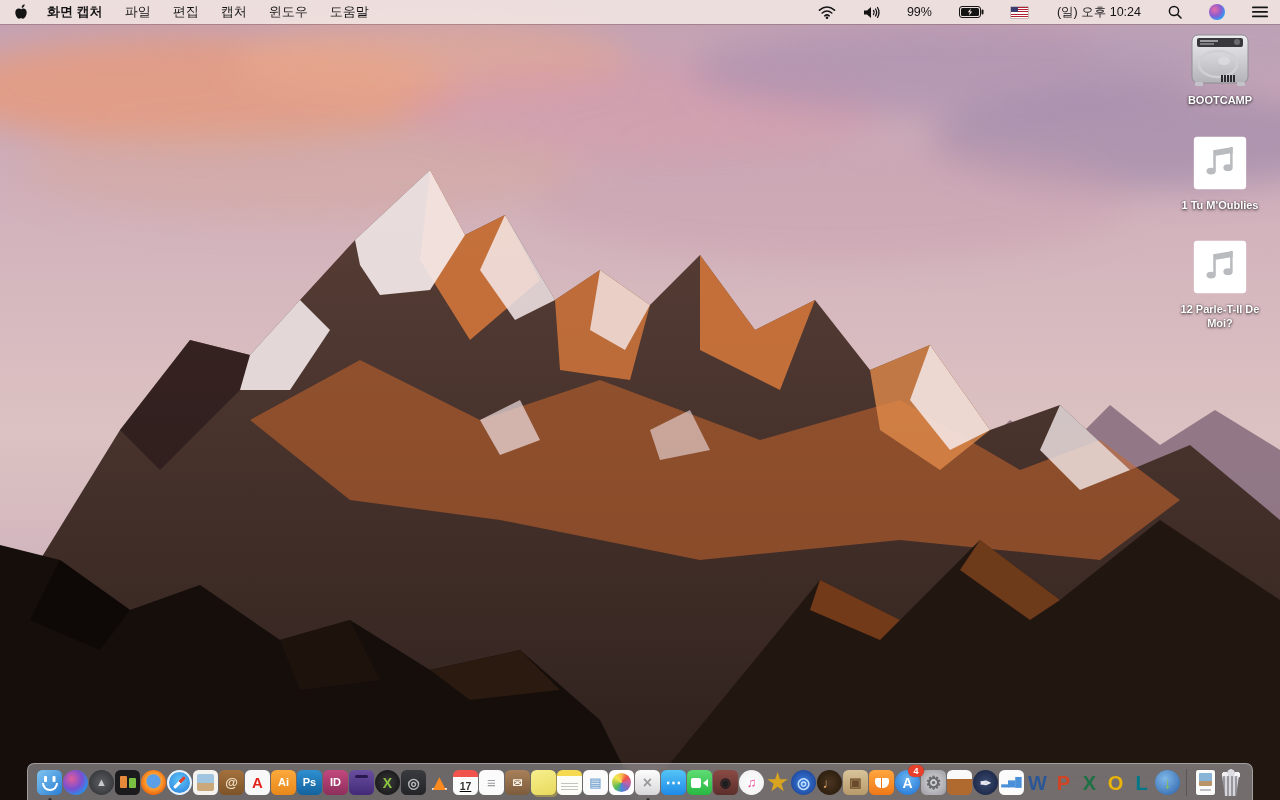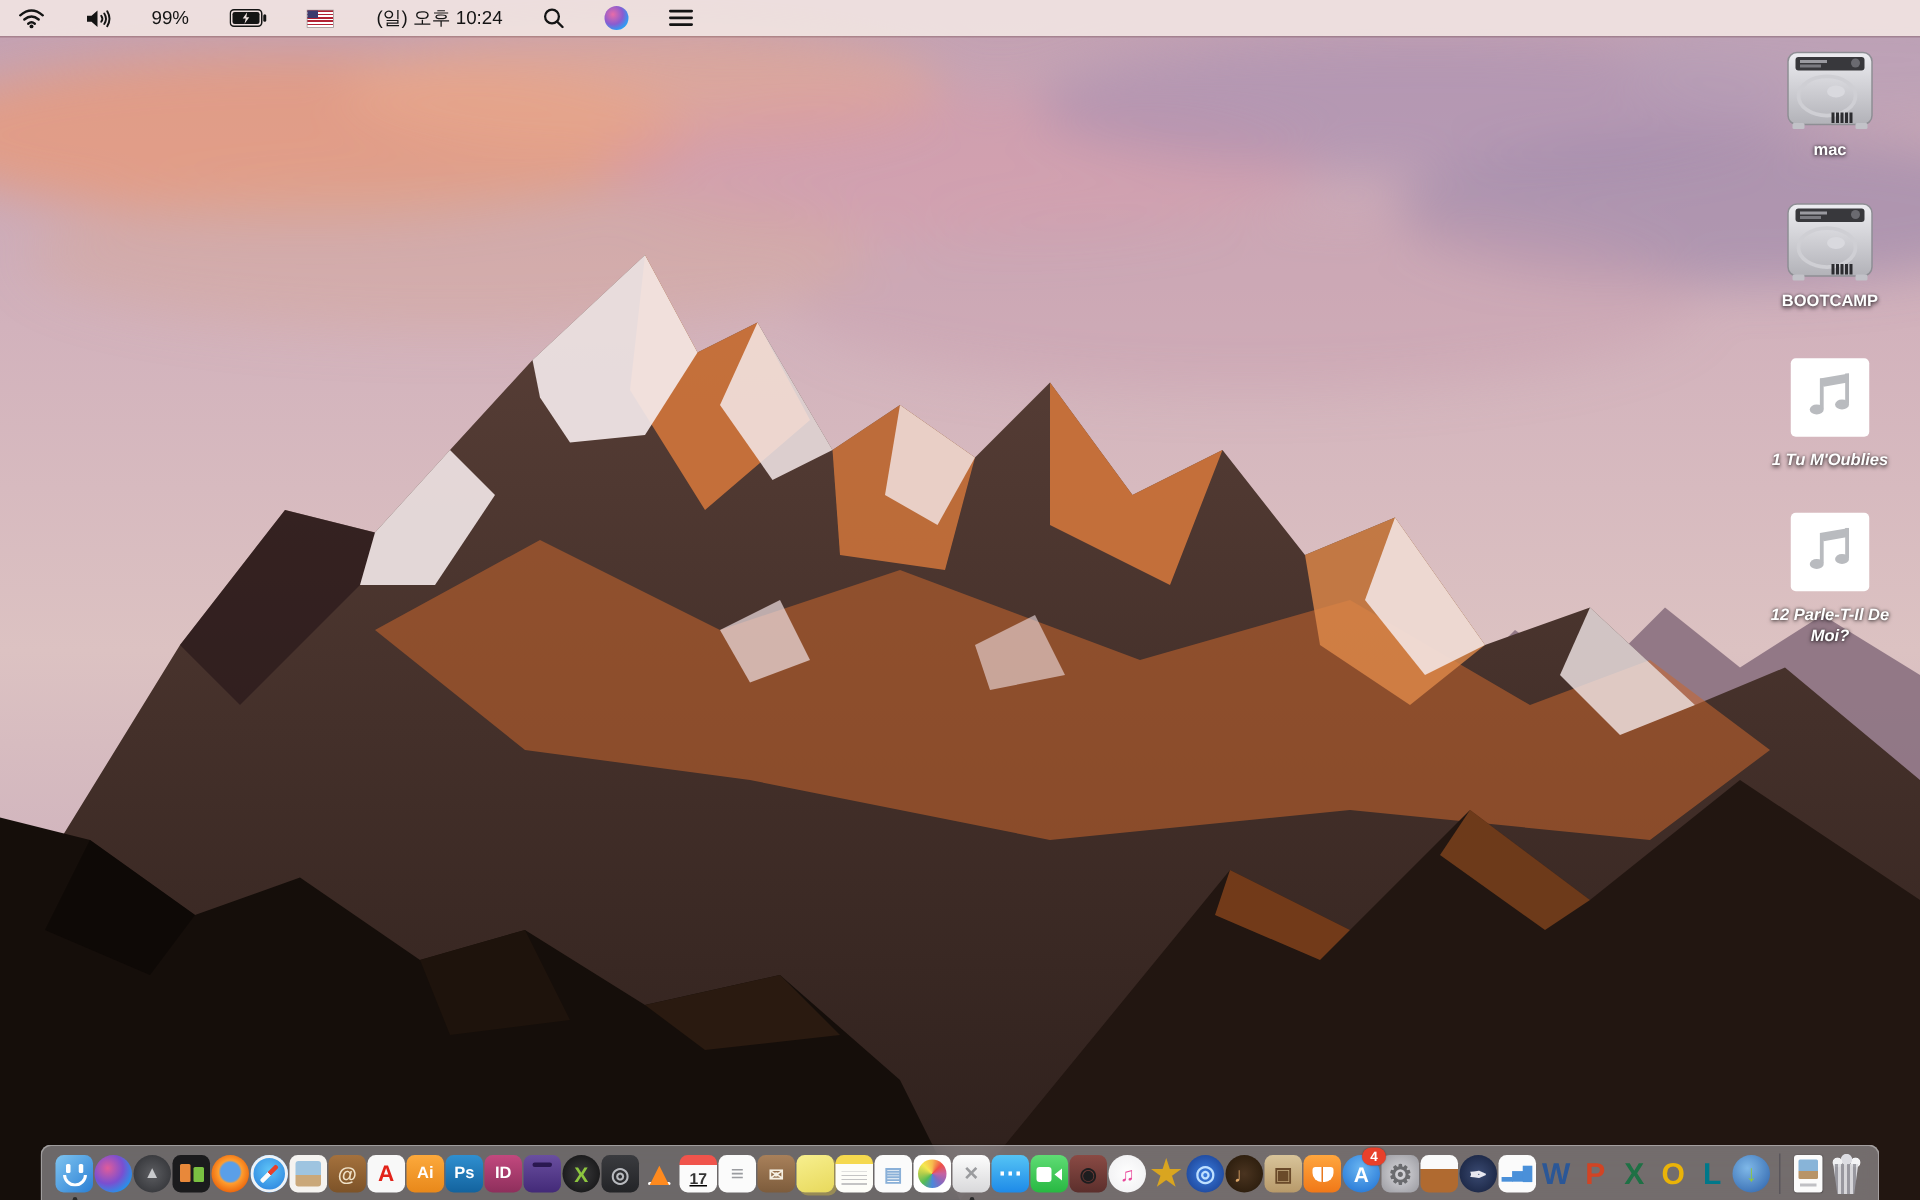--- a/index.html
+++ b/index.html
@@ -27,21 +27,21 @@
     box-shadow:0 0 0 .5px rgba(0,0,0,.35);}
   .flag::after{content:"";position:absolute;left:0;top:0;width:7px;height:5.5px;background:#3c3b6e;}
   .siri-orb{width:16px;height:16px;border-radius:50%;display:inline-block;
     background:radial-gradient(circle at 35% 35%,#e86ca8,#8a5cd0 45%,#2a9ef5 75%,#123a6a);}
 
   
   #desktop-icons{position:absolute;top:30px;right:12px;width:96px;
     display:flex;flex-direction:column;align-items:center;z-index:10;}
   .desk-item{display:flex;flex-direction:column;align-items:center;width:100%;cursor:default;}
   .desk-item.drive{margin-bottom:24px;}
-  .desk-item.audio{margin-bottom:22px;font-style:italic;}
+  .desk-item.audio{margin-bottom:22px;}
   .desk-label{font-size:11px;font-weight:bold;color:#fff;text-align:center;line-height:1.3;
     text-shadow:0 1px 3px rgba(0,0,0,.7),0 0 2px rgba(0,0,0,.5);margin-top:3px;}
   .ic-hdd{width:64px;height:60px;}
   .ic-audio{width:54px;height:54px;margin:5px 0 5px;}
 
   
   #dock{position:absolute;bottom:0;left:0;right:0;display:flex;justify-content:center;z-index:20;}
   #dock-panel{display:flex;align-items:flex-end;padding:4px 9px 3px;height:37px;box-sizing:border-box;
     background:rgba(216,214,222,0.45);border:1px solid rgba(255,255,255,.35);border-bottom:none;
     border-radius:7px 7px 0 0;backdrop-filter:blur(8px);}
@@ -207,20 +207,35 @@
           <rect x="24" y="17" width="3" height="24"></rect>
           <rect x="44" y="13" width="3" height="24"></rect>
           <ellipse cx="21.5" cy="41.5" rx="5.5" ry="4"></ellipse>
           <ellipse cx="41.5" cy="37.5" rx="5.5" ry="4"></ellipse>
         </g>
       </symbol>
     </defs>
   </svg>
 
   <header id="menubar" data-name="menu-bar">
+    <div class="mb-left">
+      <span class="apple" data-name="apple-menu">
+        <svg width="15" height="17" viewBox="0 0 15 17" data-name="apple-logo-icon">
+          <path fill="#141414" d="M11.5 4.6c-1 0-1.9.6-2.4.6S7.7 4.6 6.8 4.6C4.9 4.6 3.3 6.2 3.3 8.6c0 3 2.2 6.1 3.5 6.1.7 0 1-.5 2.2-.5s1.5.5 2.2.5c1.3 0 3.5-3.1 3.5-6.1 0-2.4-1.6-4-3.2-4zM9.8 3.9c.8-.1 1.7-.7 2.2-1.4.5-.6.8-1.4.6-2.2-.8.1-1.7.7-2.2 1.3-.5.6-.8 1.5-.6 2.3z"></path>
+        </svg>
+      </span>
+      <span class="appname" data-name="active-app-name">화면 캡처</span>
+      <nav id="menu-items" data-name="app-menus">
+          <span class="mb-menu" data-name="menu-item-1">파일</span>
+          <span class="mb-menu" data-name="menu-item-2">편집</span>
+          <span class="mb-menu" data-name="menu-item-3">캡처</span>
+          <span class="mb-menu" data-name="menu-item-4">윈도우</span>
+          <span class="mb-menu" data-name="menu-item-5">도움말</span>
+        </nav>
+    </div>
     <div class="mb-right">
       <span class="mbi" data-name="wifi-icon">
         <svg width="18" height="13" viewBox="0 0 18 13">
           <g fill="none" stroke="#141414" stroke-width="1.6" stroke-linecap="round">
             <path d="M1.5 4.2 Q9 -2.2 16.5 4.2"></path>
             <path d="M4.2 7 Q9 3 13.8 7"></path>
             <path d="M6.8 9.8 Q9 8 11.2 9.8"></path>
           </g>
           <circle cx="9" cy="11.7" r="1.3" fill="#141414"></circle>
         </svg>
@@ -259,26 +274,20 @@
             <rect x="0" y="0.5" width="16" height="1.8" rx="0.9"></rect>
             <rect x="0" y="5" width="16" height="1.8" rx="0.9"></rect>
             <rect x="0" y="9.5" width="16" height="1.8" rx="0.9"></rect>
           </g>
         </svg>
       </span>
     </div>
   </header>
 
   <div id="desktop-icons" data-name="desktop-icons">
-      <div class="desk-item drive" data-name="desktop-icon-mac">
-        <svg class="ic-hdd" data-name="hard-drive-icon">
-          <use href="#sym-hard-drive"></use>
-        </svg>
-        <div class="desk-label" data-name="desktop-icon-label">mac</div>
-      </div>
       <div class="desk-item drive" data-name="desktop-icon-bootcamp">
         <svg class="ic-hdd" data-name="hard-drive-icon">
           <use href="#sym-hard-drive"></use>
         </svg>
         <div class="desk-label" data-name="desktop-icon-label">BOOTCAMP</div>
       </div>
       <div class="desk-item audio" data-name="desktop-icon-1-tu-m-oublies">
         <svg class="ic-audio" data-name="audio-file-icon">
           <use href="#sym-audio-file"></use>
         </svg>

